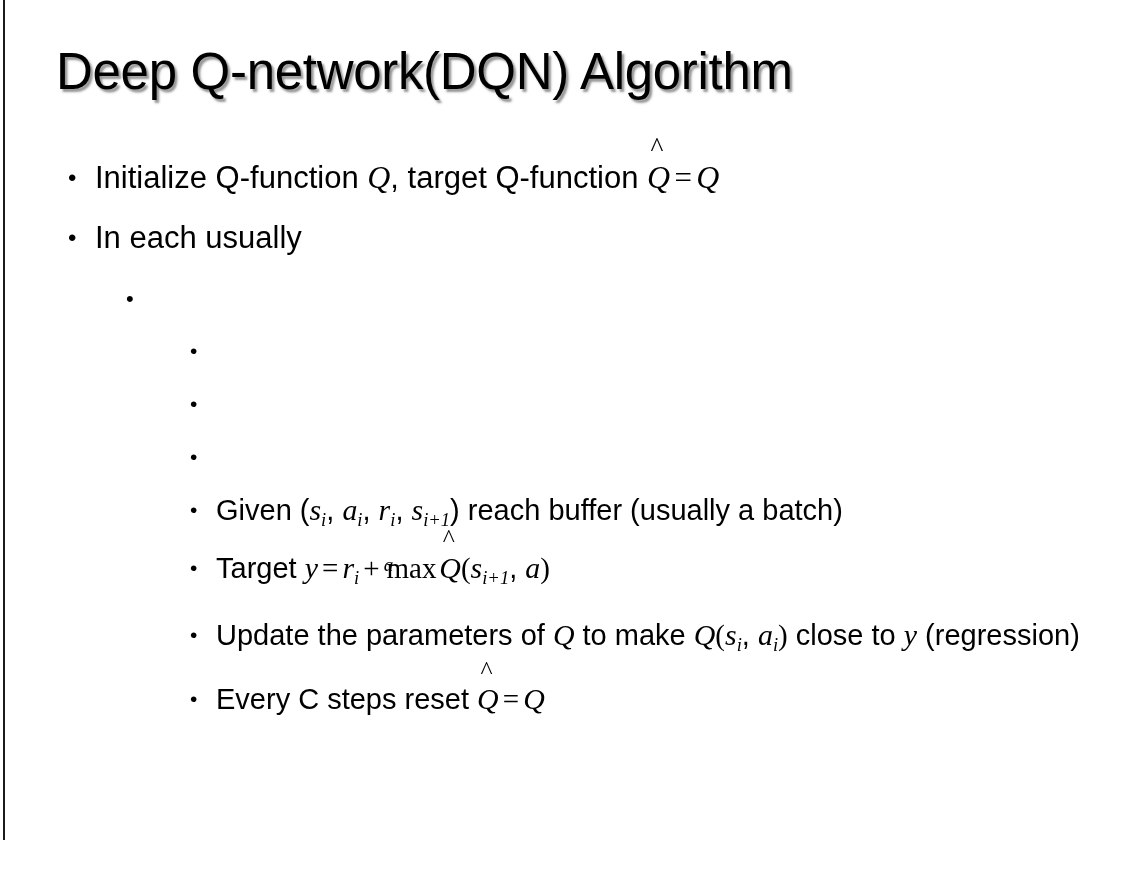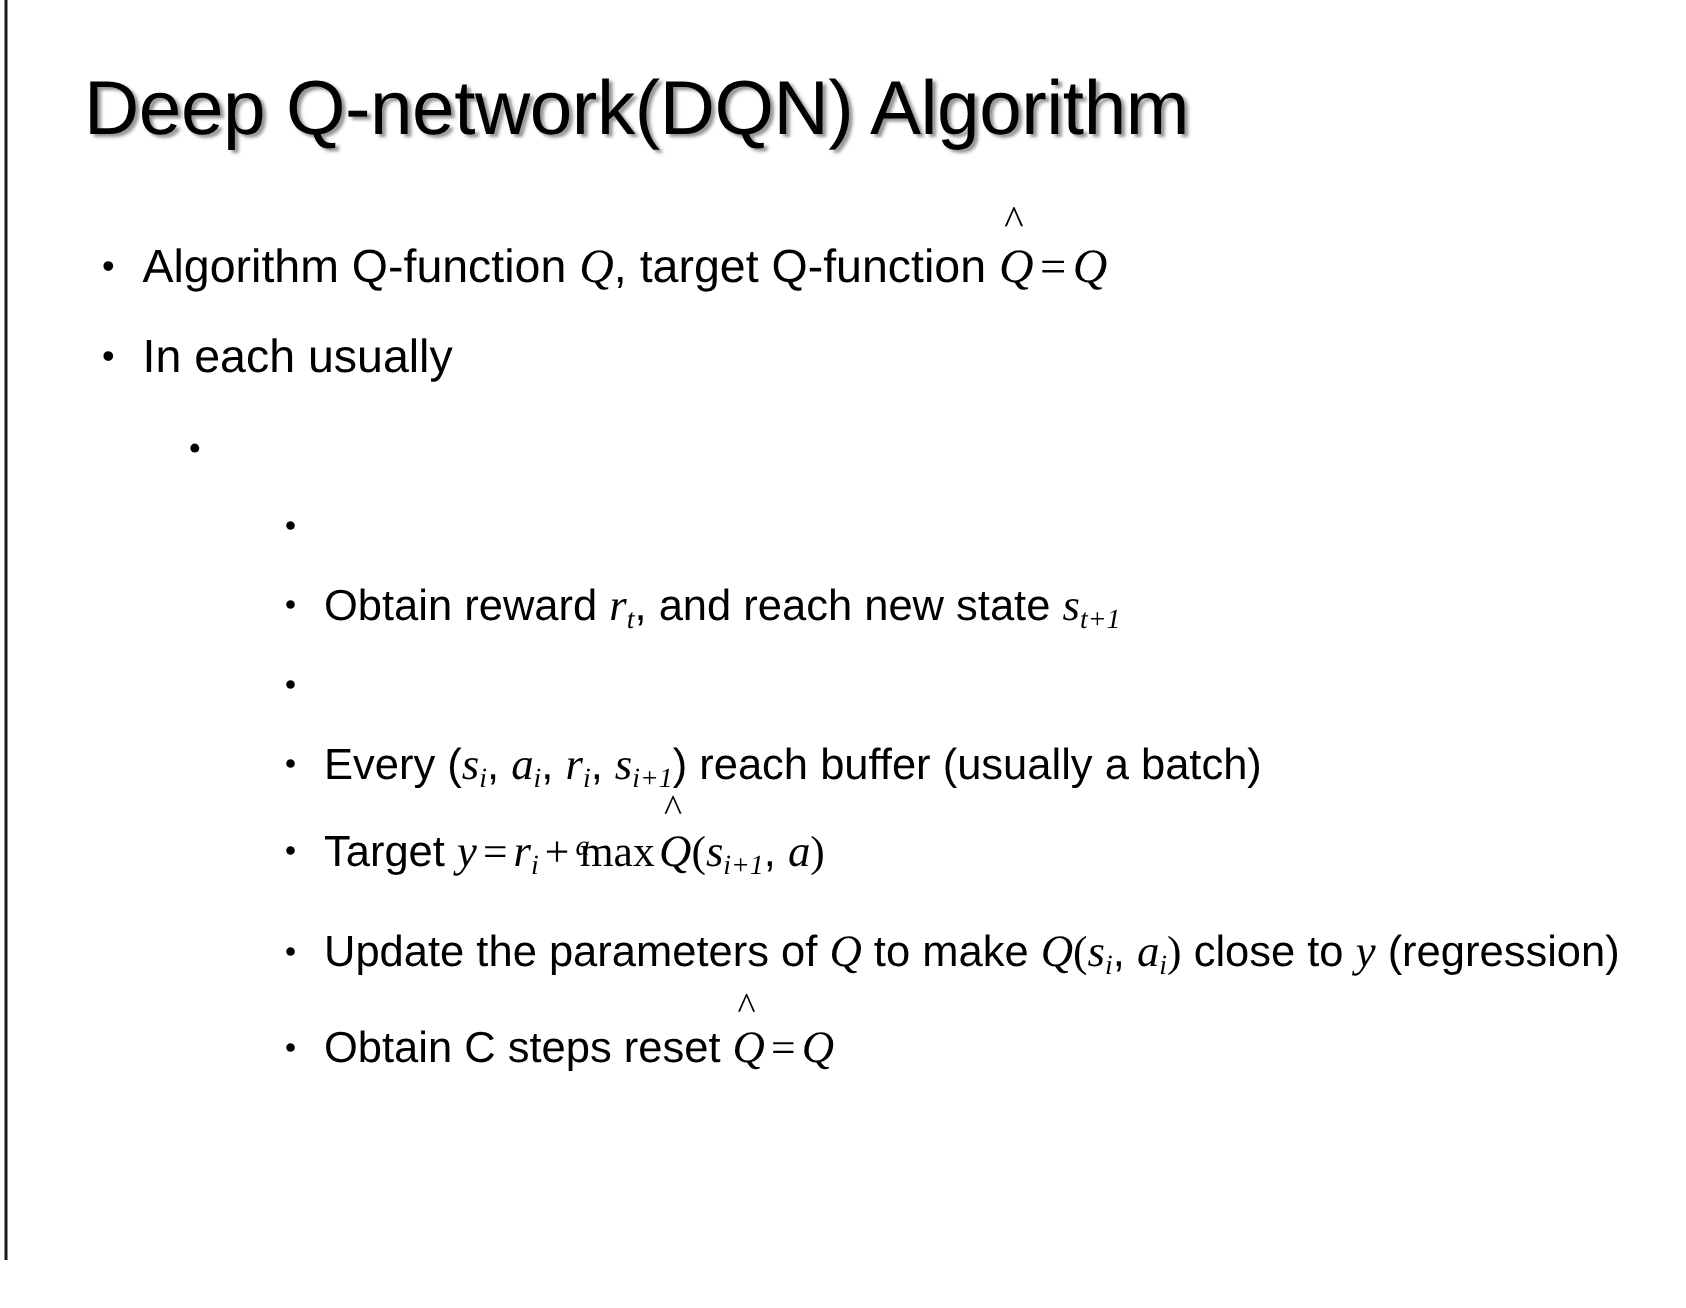--- a/index.html
+++ b/index.html
@@ -174,59 +174,58 @@
 <div id="slide">
 
   <div id="slide-left-rule"></div>
 
   <div id="slide-title">Deep Q-network(DQN) Algorithm</div>
 
   <div id="slide-body">
 
     <div class="bullet-row lvl1">
       <span class="bullet-mark">•</span>
-      <span class="bullet-text"><span>Algorithm Q-function </span><span class="math">Q</span><span>, target Q-function </span><span class="math hat"><span>Q</span><span class="hat-mark">^</span></span><span class="op">=</span><span class="math">Q</span></span>
+      <span class="bullet-text"><span>Initialize Q-function </span><span class="math">Q</span><span>, target Q-function </span><span class="math hat"><span>Q</span><span class="hat-mark">^</span></span><span class="op">=</span><span class="math">Q</span></span>
     </div>
 
     <div class="bullet-row lvl1">
       <span class="bullet-mark">•</span>
       <span class="bullet-text">In each usually</span>
     </div>
 
     <div class="bullet-row lvl2">
       <span class="bullet-mark">•</span>
     </div>
 
     <div class="bullet-row lvl3">
       <span class="bullet-mark">•</span>
     </div>
 
     <div class="bullet-row lvl3">
       <span class="bullet-mark">•</span>
-      <span class="bullet-text"><span>Obtain reward </span><span class="math">r</span><sub class="mi">t</sub><span>, and reach new state </span><span class="math">s</span><sub class="mi">t+1</sub></span>
-    </div>
-
-    <div class="bullet-row lvl3">
-      <span class="bullet-mark">•</span>
-    </div>
-
-    <div class="bullet-row lvl3">
-      <span class="bullet-mark">•</span>
-      <span class="bullet-text"><span>Every (</span><span class="math">s</span><sub class="mi">i</sub><span>, </span><span class="math">a</span><sub class="mi">i</sub><span>, </span><span class="math">r</span><sub class="mi">i</sub><span>, </span><span class="math">s</span><sub class="mi">i+1</sub><span>) reach buffer (usually a batch)</span></span>
+    </div>
+
+    <div class="bullet-row lvl3">
+      <span class="bullet-mark">•</span>
+    </div>
+
+    <div class="bullet-row lvl3">
+      <span class="bullet-mark">•</span>
+      <span class="bullet-text"><span>Given (</span><span class="math">s</span><sub class="mi">i</sub><span>, </span><span class="math">a</span><sub class="mi">i</sub><span>, </span><span class="math">r</span><sub class="mi">i</sub><span>, </span><span class="math">s</span><sub class="mi">i+1</sub><span>) reach buffer (usually a batch)</span></span>
     </div>
 
     <div class="bullet-row lvl3" style="line-height:58px;">
       <span class="bullet-mark" style="line-height:58px;">•</span>
       <span class="bullet-text"><span>Target </span><span class="math">y</span><span class="op">=</span><span class="math">r</span><sub class="mi">i</sub><span class="op">+</span><span class="bigop"><span class="bigop-name">max</span><span class="bigop-limit">a</span></span><span class="math hat"><span>Q</span><span class="hat-mark">^</span></span><span class="math-up">(</span><span class="math">s</span><sub class="mi">i+1</sub><span>, </span><span class="math">a</span><span class="math-up">)</span></span>
     </div>
 
     <div class="bullet-row lvl3" style="margin-top:14px;">
       <span class="bullet-mark">•</span>
       <span class="bullet-text"><span>Update the parameters of </span><span class="math">Q</span><span> to make </span><span class="math">Q</span><span class="math-up">(</span><span class="math">s</span><sub class="mi">i</sub><span>, </span><span class="math">a</span><sub class="mi">i</sub><span class="math-up">)</span><span> close to </span><span class="math">y</span><span> (regression)</span></span>
     </div>
 
     <div class="bullet-row lvl3" style="margin-top:12px; line-height:56px;">
       <span class="bullet-mark" style="line-height:56px;">•</span>
-      <span class="bullet-text"><span>Obtain C steps reset </span><span class="math hat"><span>Q</span><span class="hat-mark">^</span></span><span class="op">=</span><span class="math">Q</span></span>
+      <span class="bullet-text"><span>Every C steps reset </span><span class="math hat"><span>Q</span><span class="hat-mark">^</span></span><span class="op">=</span><span class="math">Q</span></span>
     </div>
 
   </div>
 </div>
 
 </body></html>

